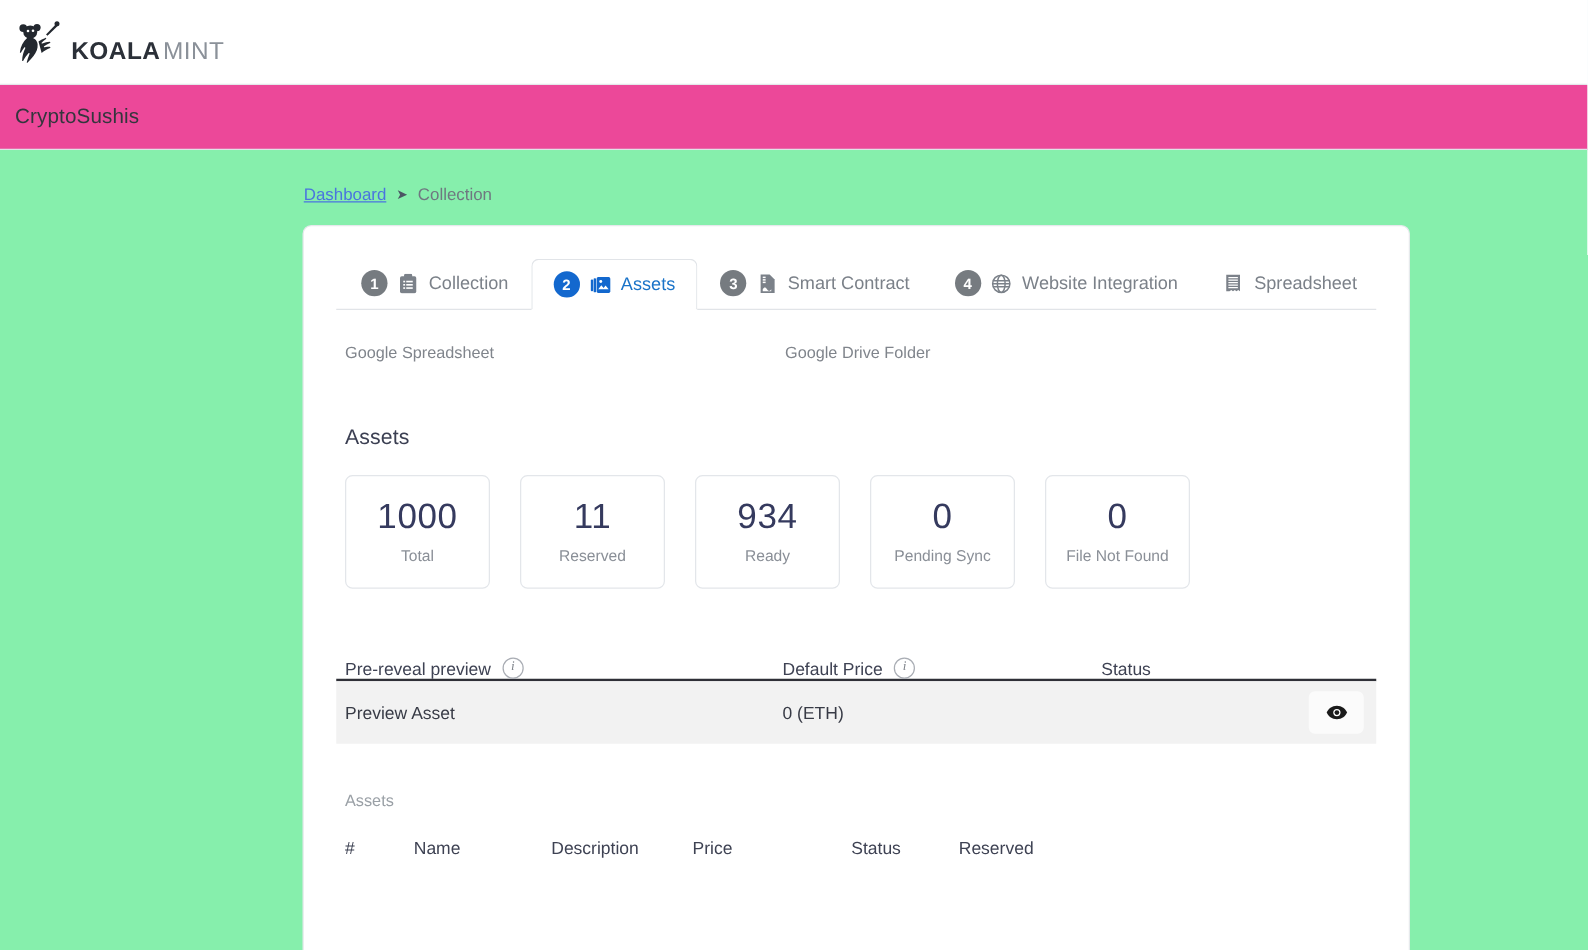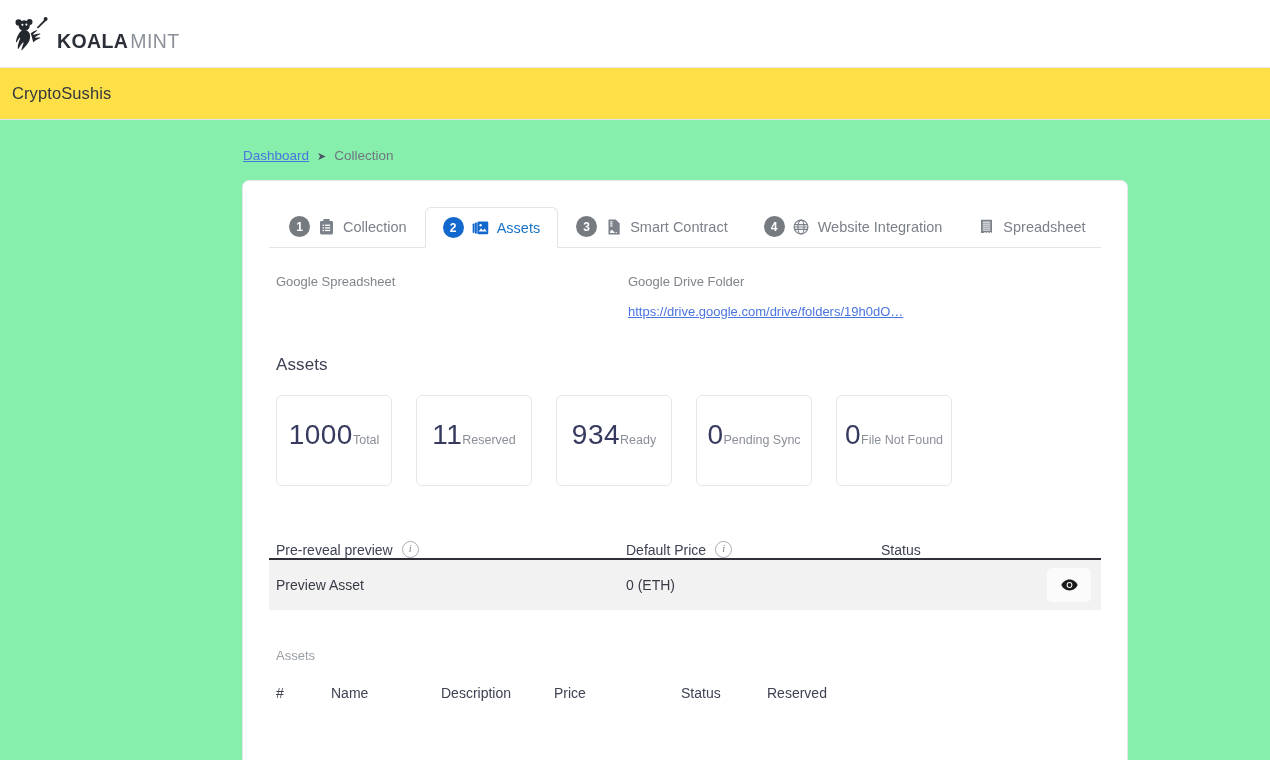--- a/index.html
+++ b/index.html
@@ -48,21 +48,21 @@
   }
   .logo-text .mint {
     font-weight: 400;
     color: #8b9199;
     margin-left: 2px;
   }
 
   
   .project-bar {
     height: 52px;
-    background: #fde047;
+    background: #ec4899;
     border-bottom: 1px solid #dfe3e8;
     display: flex;
     align-items: center;
     padding-left: 12px;
     box-shadow: 0 1px 3px rgba(60,64,67,.07);
   }
   .project-title {
     font-size: 16.5px;
     color: #33363d;
     letter-spacing: .1px;
@@ -208,21 +208,21 @@
     gap: 24px;
     padding-left: 7px;
     margin-bottom: 38px;
   }
   .stat {
     width: 116px;
     height: 91px;
     border: 1px solid #e3e6ea;
     border-radius: 6px;
     display: flex;
-    flex-direction: row;
+    flex-direction: column;
     align-items: center;
     justify-content: center;
     background: #fff;
     text-align: center;
   }
   .stat-value {
     font-size: 28px;
     color: #353a5e;
     letter-spacing: .5px;
     line-height: 1;
@@ -433,21 +433,20 @@
         </div>
 
       </div>
 
       <div class="links-row">
         <div class="link-block">
           <div class="link-label">Google Spreadsheet</div>
         </div>
         <div class="link-block">
           <div class="link-label">Google Drive Folder</div>
-          <span class="link-url">https://drive.google.com/drive/folders/19h0dO…</span>
         </div>
       </div>
 
       <div class="section-heading">Assets</div>
 
       <div class="stats">
         <div class="stat">
           <div class="stat-value">1000</div>
           <div class="stat-label">Total</div>
         </div>

